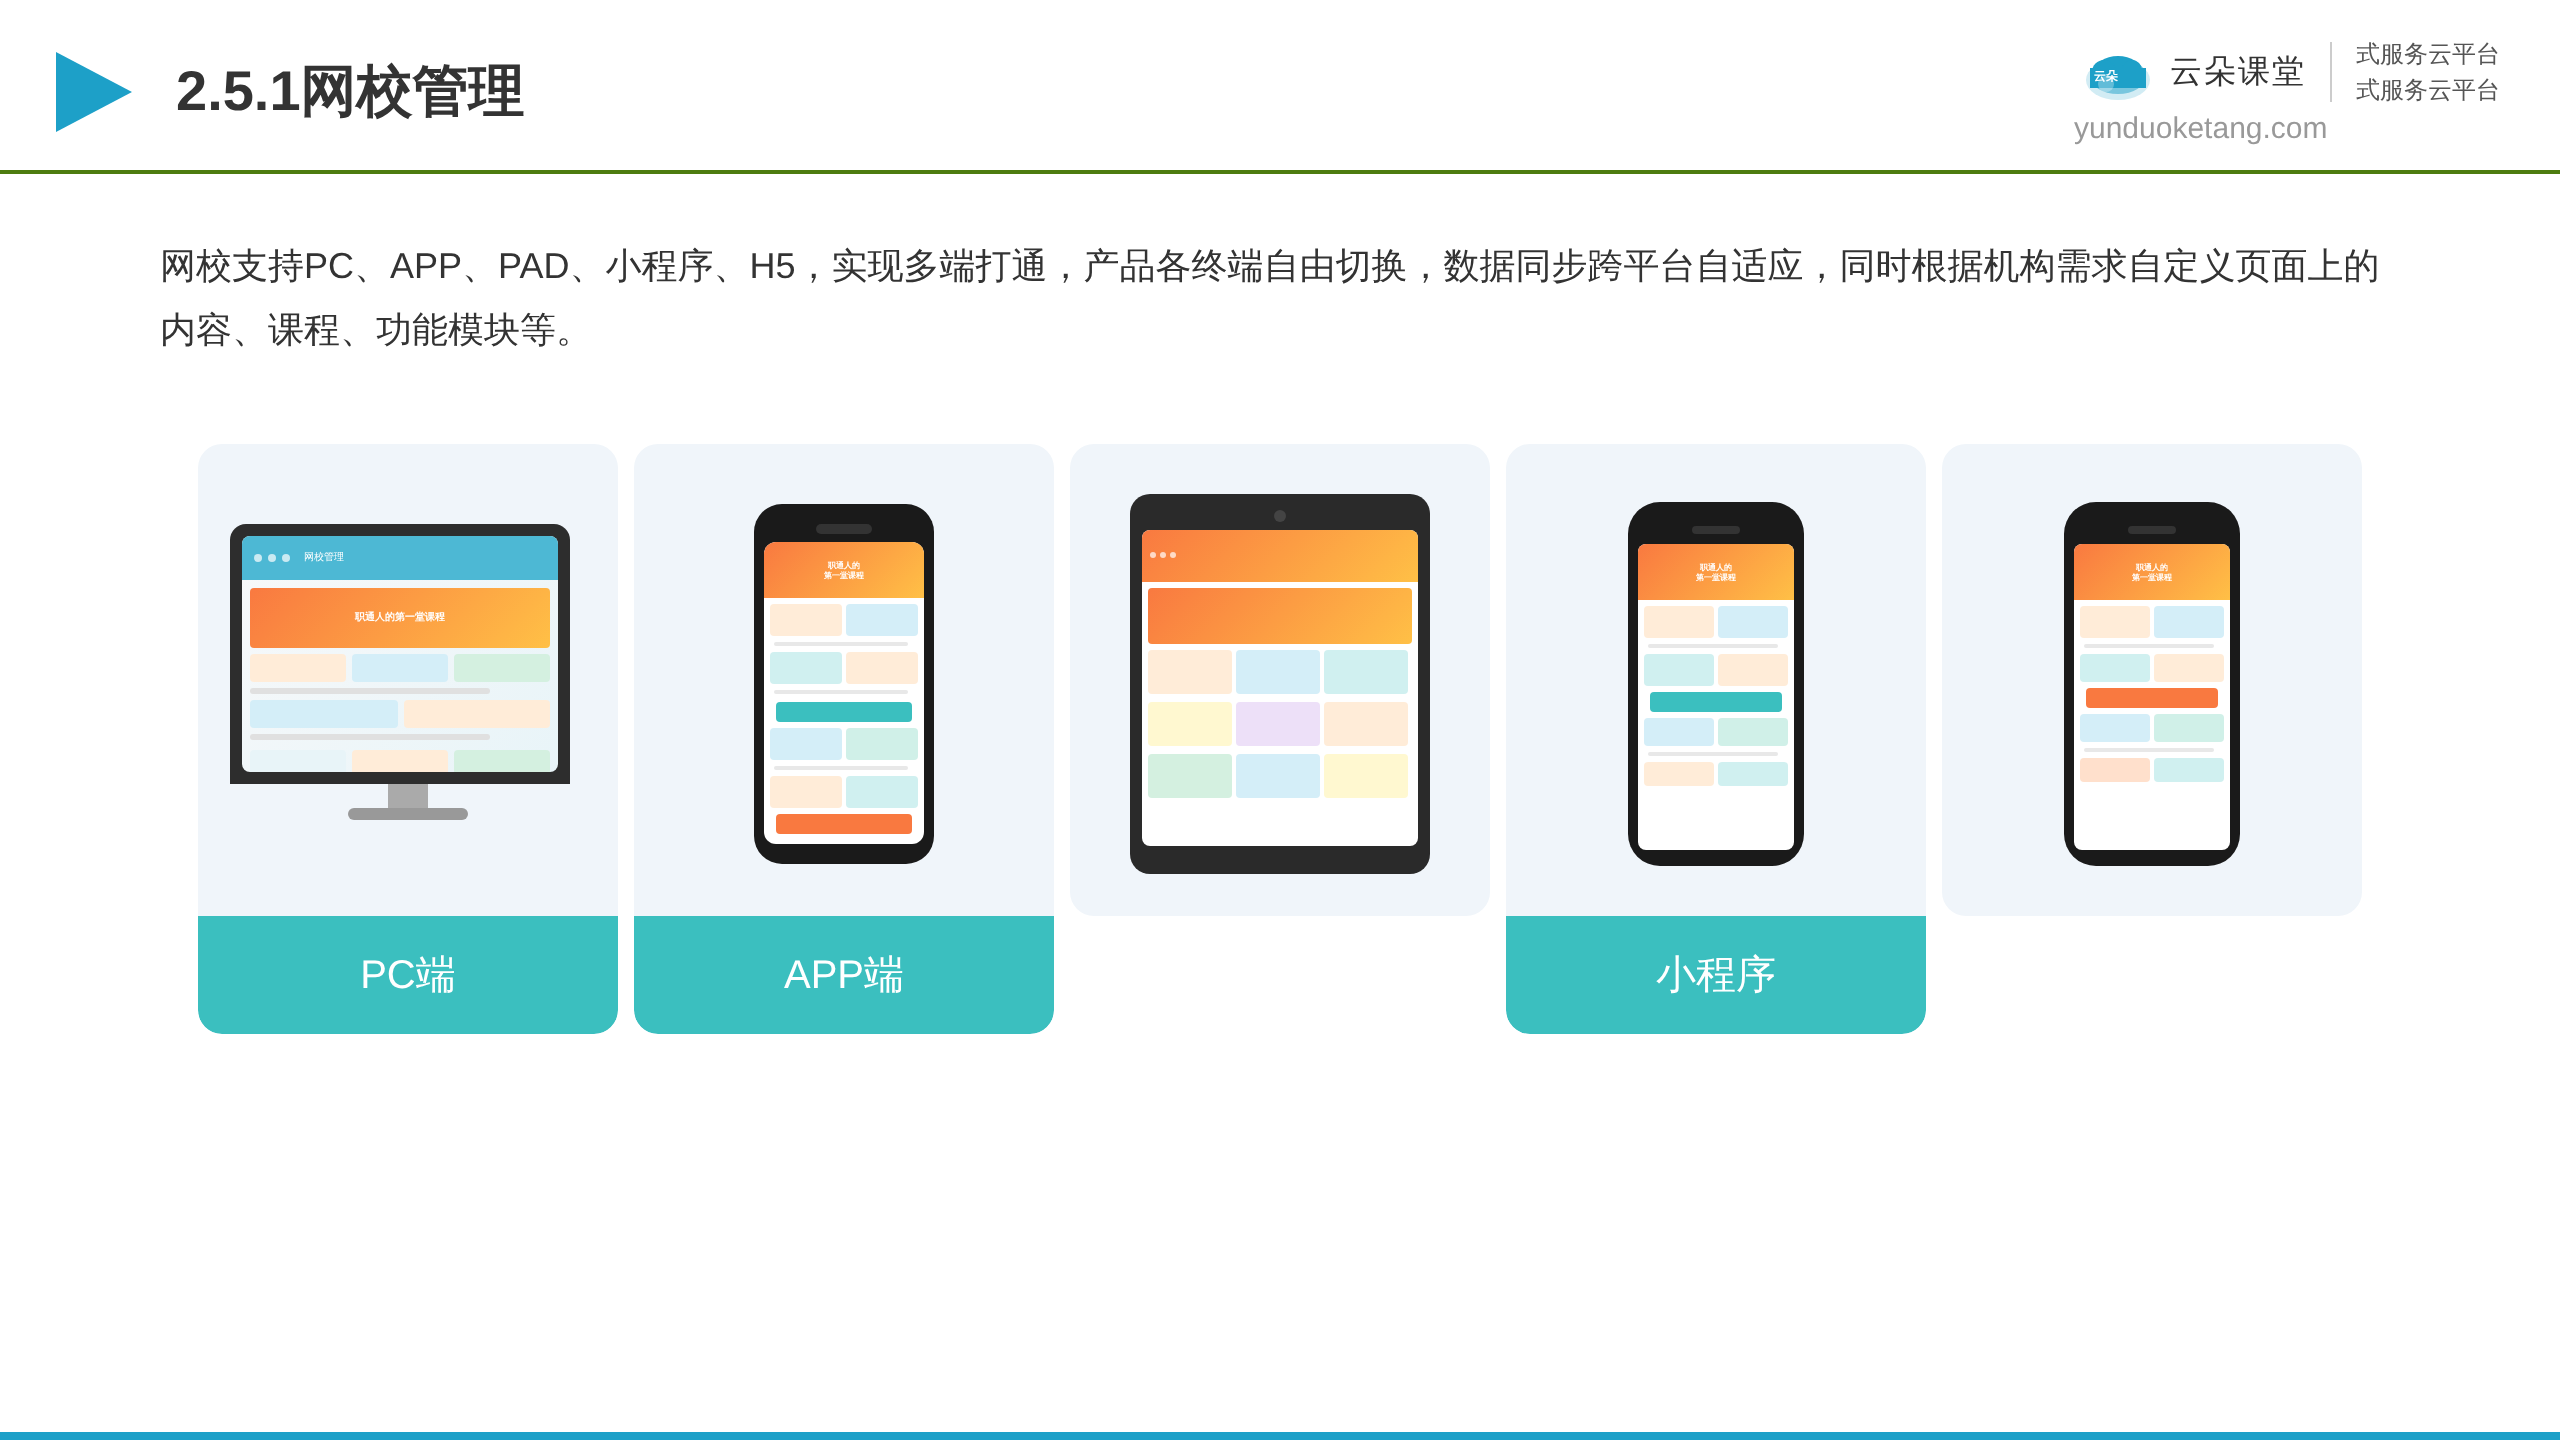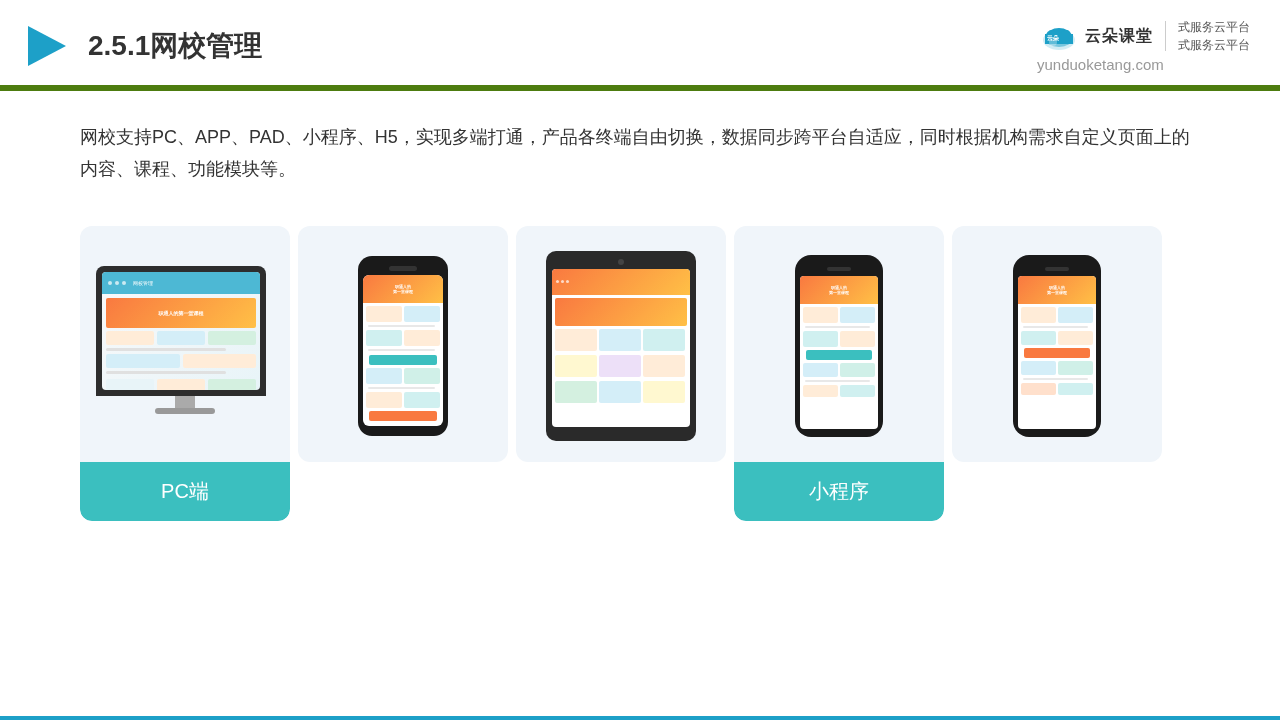--- a/index.html
+++ b/index.html
@@ -11,21 +11,21 @@
       overflow: hidden;
       position: relative;
     }
 
     
     .header {
       display: flex;
       align-items: center;
       justify-content: space-between;
       padding: 18px 30px 12px 20px;
-      border-bottom: 6px solid #4d7c0f;
+      border-bottom: 2px solid #4d7c0f;
     }
 
     .header-left {
       display: flex;
       align-items: center;
       gap: 16px;
     }
 
     .play-icon {
       width: 52px;
@@ -34,40 +34,41 @@
 
     .page-title {
       font-size: 28px;
       font-weight: bold;
       color: #333;
     }
 
     .logo-text {
       font-size: 16px;
       color: #333;
-      font-weight: 700;
+      font-weight: 400;
       letter-spacing: 1px;
     }
 
     
     .content {
       padding: 30px 80px 20px 80px;
     }
 
     .description {
       font-size: 18px;
       color: #333;
       line-height: 1.8;
       margin-bottom: 40px;
     }
 
     
     .cards-container {
       display: flex;
       gap: 8px;
+      justify-content: center;
       align-items: flex-start;
     }
 
     .card {
       background: #f0f5fa;
       border-radius: 12px;
       padding: 20px 16px 0 16px;
       display: flex;
       flex-direction: column;
       align-items: center;
@@ -553,20 +554,21 @@
               <div class="phone-text-line"></div>
               <div class="phone-row">
                 <div class="phone-card orange"></div>
                 <div class="phone-card teal"></div>
               </div>
               <div class="phone-btn" style="background:#f97940;"></div>
             </div>
           </div>
         </div>
       </div>
+      <div class="card-label">APP端</div>
     </div>
 
     <div class="card">
       <div class="card-image-area">
         <div class="tablet-mockup">
           <div class="tablet-camera"></div>
           <div class="tablet-screen">
             <div class="tablet-screen-top">
               <div class="tablet-top-dot"></div>
               <div class="tablet-top-dot"></div>

